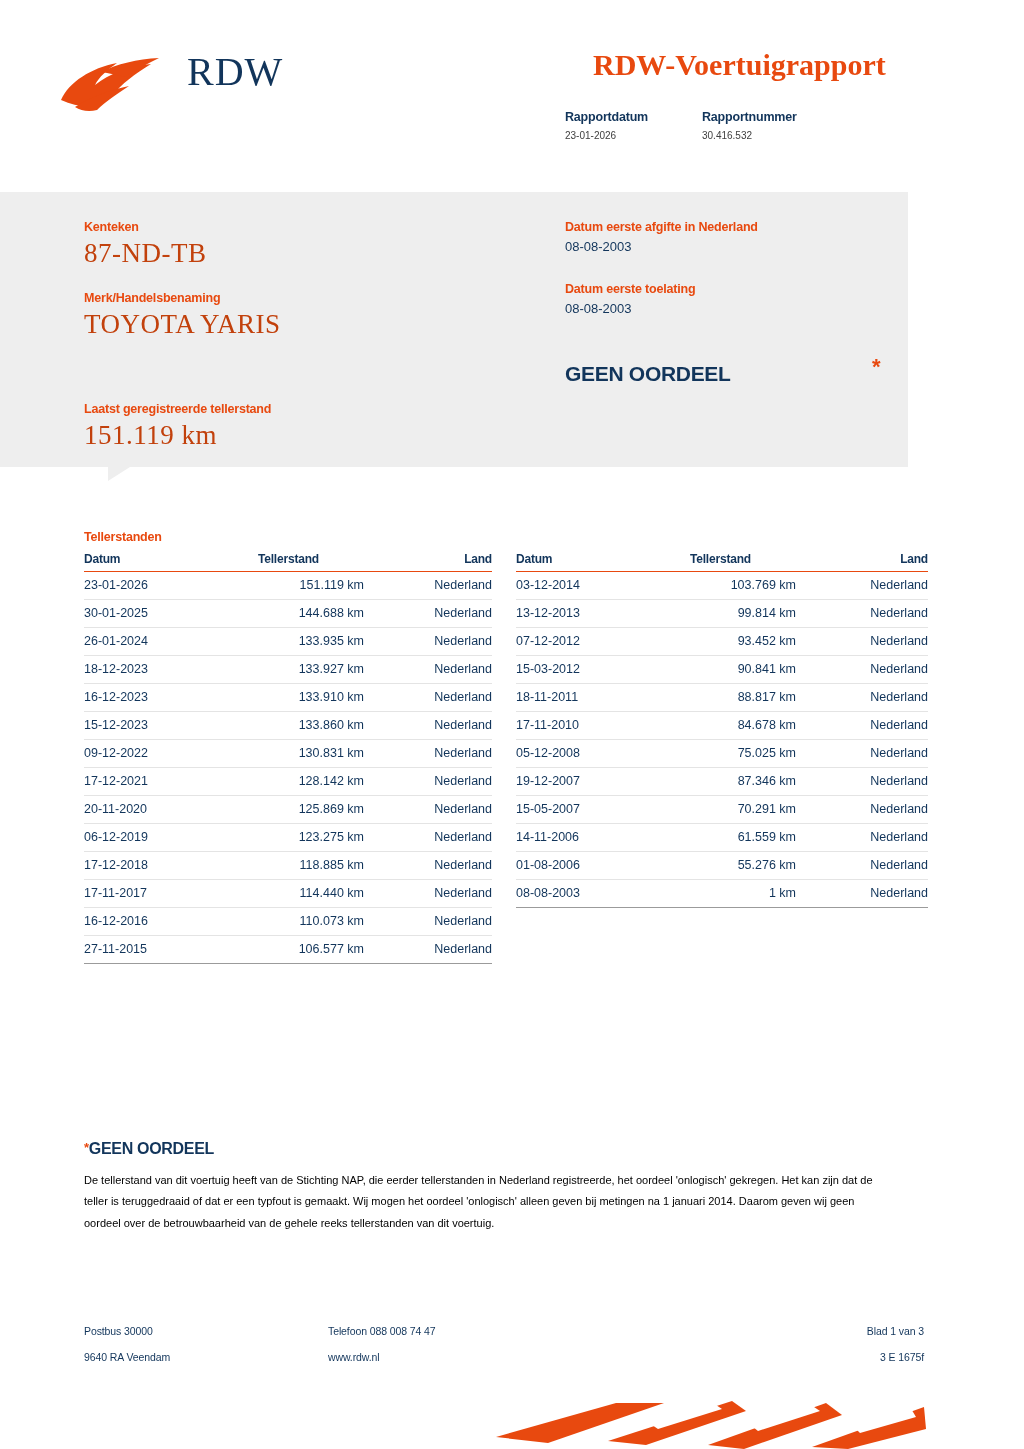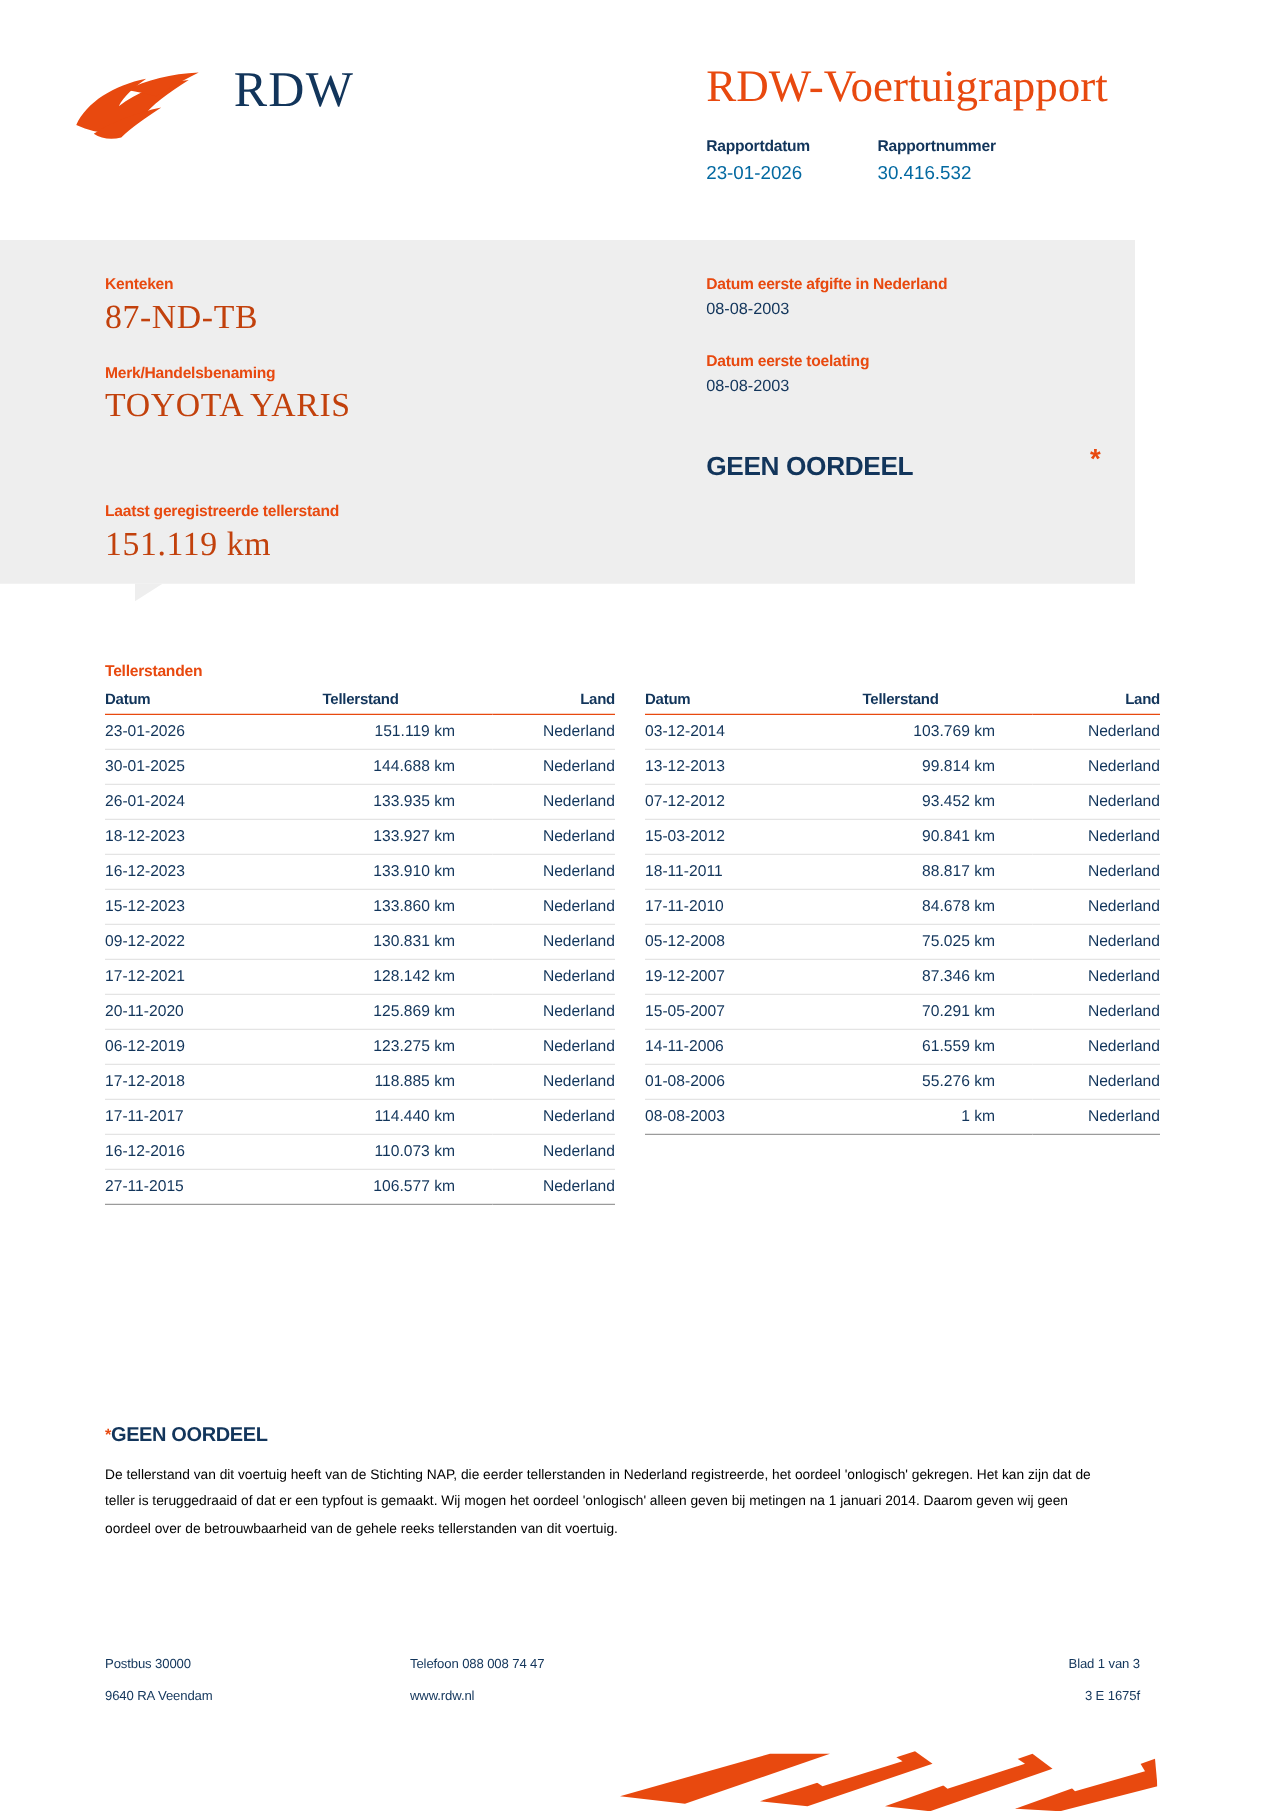--- a/index.html
+++ b/index.html
@@ -47,43 +47,43 @@
     left: 132px;
     top: 8px;
     font-family: "Liberation Serif", serif;
     font-size: 40px;
     letter-spacing: 1px;
     color: #12355b;
     font-weight: 400;
   }
   .report-title {
     position: absolute;
-    left: 565px;
+    left: 593px;
     top: 48px;
     font-family: "Liberation Serif", serif;
-    font-size: 36px;
+    font-size: 30px;
     color: #e8490f;
-    font-weight: 400;
+    font-weight: 700;
     letter-spacing: 0px;
   }
   .report-meta {
     position: absolute;
     left: 565px;
     top: 110px;
     font-size: 12.5px;
   }
   .report-meta .labels {
     font-weight: bold;
     color: #12355b;
     letter-spacing: -0.2px;
   }
   .report-meta .values {
     margin-top: 6px;
-    color: #0369a1;
-    font-size: 15px;
+    color: #404040;
+    font-size: 10px;
     text-decoration: underline;
   }
   .meta-col1 { display: inline-block; width: 127px; }
   .meta-col2 { display: inline-block; padding-left: 10px; }
 
   
   .panel {
     position: absolute;
     left: 0;
     top: 192px;
@@ -206,21 +206,21 @@
     left: 84px;
     top: 1325px;
     width: 840px;
     font-size: 10.5px;
     color: #12355b;
     letter-spacing: -0.1px;
   }
   .footer .row { position: relative; height: 26px; }
   .f-c1 { position: absolute; left: 0; }
   .f-c2 { position: absolute; left: 226px; margin-left: 18px; }
-  .f-c3 { position: absolute; right: 12px; text-align: right; }
+  .f-c3 { position: absolute; right: 0; text-align: right; }
 
   .footer-graphic {
     position: absolute;
     right: 0;
     bottom: 0;
     width: 430px;
     height: 60px;
     overflow: hidden;
   }
 </style>

